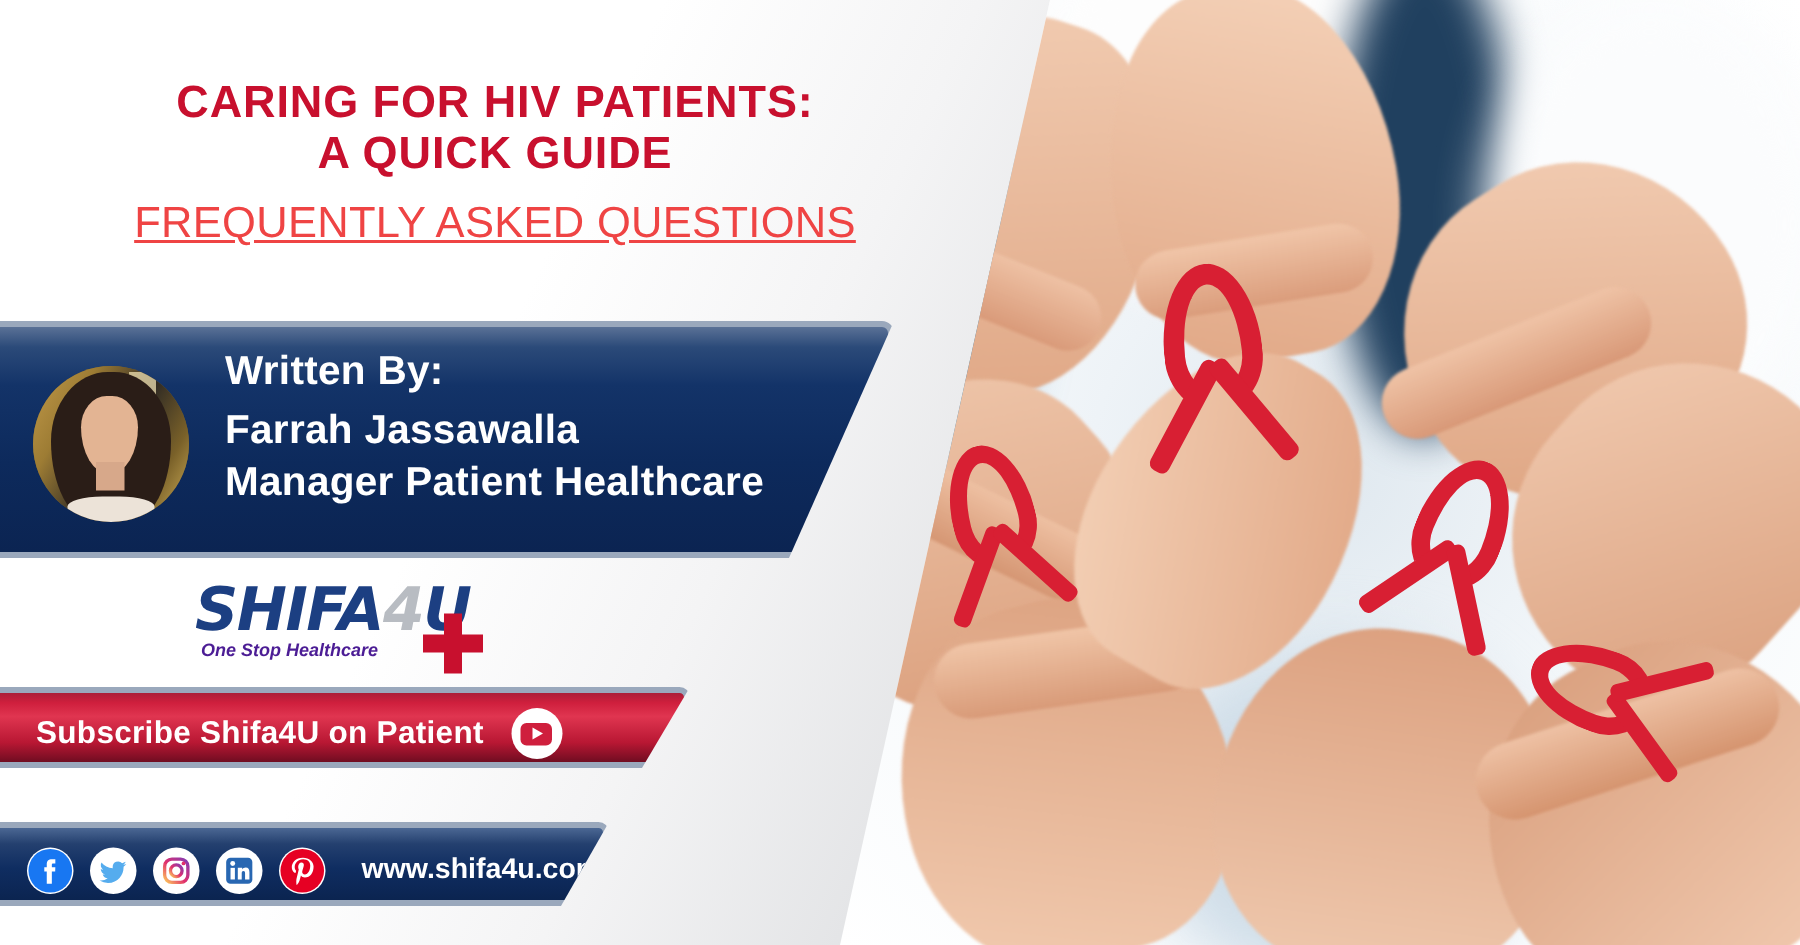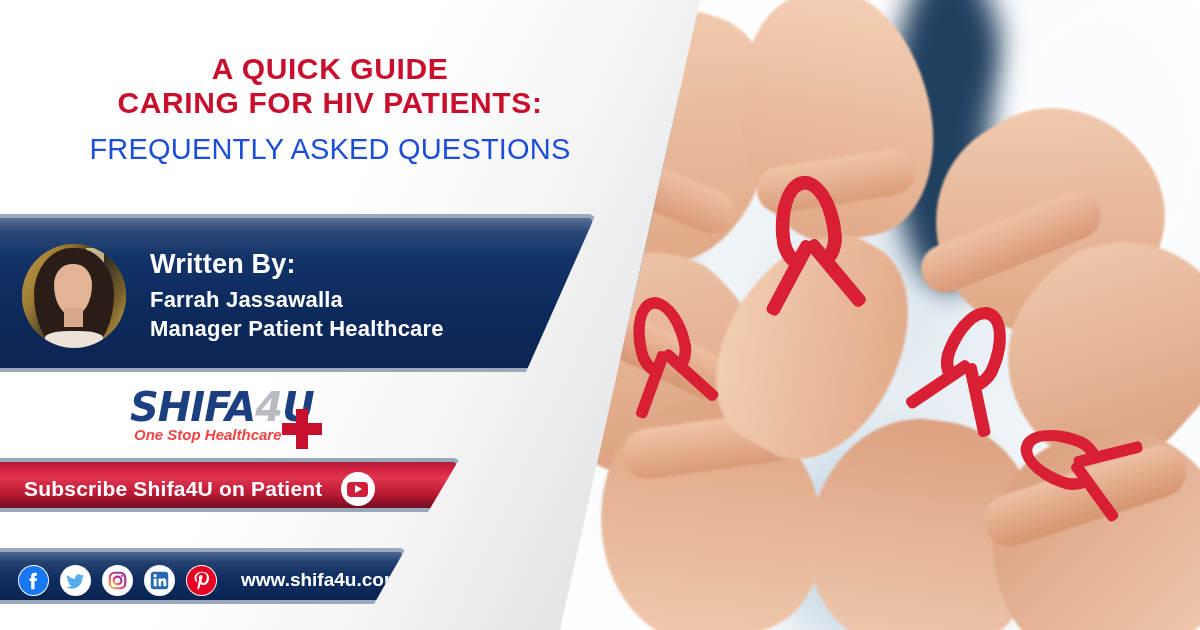--- a/index.html
+++ b/index.html
@@ -60,21 +60,22 @@
   
   .headline{
     position:absolute;left:0;top:52px;width:660px;text-align:center;
   }
   .headline .l1{
     font-size:30px;font-weight:bold;letter-spacing:.6px;line-height:1.14;
     color:#C8102E;margin:0;
   }
   .headline .sub{
     margin:13px 0 0 0;font-size:29px;font-weight:normal;letter-spacing:.2px;
-    color:#1d4ed8;
+    color:#ef4444;
+    text-decoration:underline;
   }
 
   
   .bar{position:absolute;box-sizing:border-box;}
   .bar .skin{
     position:absolute;inset:0;
     border:4px solid #9aa8bc;border-radius:7px;box-sizing:border-box;
     overflow:hidden;
   }
 
@@ -92,37 +93,37 @@
   }
   .avatar .bgwarm{position:absolute;inset:0;
     background:linear-gradient(120deg,#c39b4a 0%,#9d7c34 26%,#2f2a24 54%,#7a6129 78%,#d8b75e 100%);}
   .avatar .pane{position:absolute;left:62%;top:4%;width:17%;height:62%;background:#efe0b2;opacity:.75;}
   .avatar .hair{position:absolute;left:12%;top:4%;width:76%;height:96%;
     background:#2a1d17;border-radius:48% 48% 36% 36%/46% 46% 54% 54%;}
   .avatar .face{position:absolute;left:31%;top:19%;width:36%;height:50%;
     background:#e3b493;border-radius:46% 46% 50% 50%/40% 40% 60% 60%;}
   .avatar .neck{position:absolute;left:40%;top:62%;width:19%;height:18%;background:#d7a88a;}
   .avatar .top{position:absolute;left:22%;bottom:0;width:56%;height:16%;background:#ece3d8;border-radius:40% 40% 0 0;}
-  .author-text{position:absolute;left:160px;top:31px;color:#fff;}
+  .author-text{position:absolute;left:160px;top:14px;color:#fff;}
   .author-text .wb{font-size:27px;font-weight:bold;letter-spacing:.2px;margin:0 0 6px 0;}
-  .author-text .nm{font-size:22px;font-weight:bold;letter-spacing:.2px;margin:0;line-height:1.3;}
+  .author-text .nm{font-size:27px;font-weight:bold;letter-spacing:.2px;margin:0;line-height:1.3;}
 
   
   .logo-wrap{position:absolute;left:130px;top:385px;height:62px;display:flex;align-items:center;}
   .logo-mark{position:relative;height:58px;display:flex;align-items:flex-start;text-align:right;}
   .logo-txt{
     font-family:"DejaVu Sans","Liberation Sans",sans-serif;
     font-size:40px;font-weight:bold;font-style:italic;letter-spacing:-1px;
     color:#1c3f82;line-height:1;
   }
   .logo-4{color:#b8bcc2;}
   .logo-u{color:#1c3f82;}
   .logo-tag{
-    position:absolute;left:4px;top:39px;font-size:15px;font-style:italic;font-weight:bold;
-    color:#ef4444;letter-spacing:0;white-space:nowrap;
+    position:absolute;left:4px;top:39px;font-size:12px;font-style:italic;font-weight:bold;
+    color:#4c1d95;letter-spacing:0;white-space:nowrap;
   }
   .cross{position:absolute;left:152px;top:22px;width:40px;height:40px;}
   .cross i{position:absolute;background:#C8102E;display:block;}
   .cross i.v{left:14px;top:0;width:12px;height:40px;}
   .cross i.h{left:0;top:14px;width:40px;height:12px;}
 
   
   .sub-bar{left:-14px;top:458px;width:474px;height:54px;
     -webkit-clip-path:polygon(0 0,474px 0,442px 54px,0 54px);
     clip-path:polygon(0 0,474px 0,442px 54px,0 54px);}
@@ -199,22 +200,22 @@
       </div>
       <div class="ribbon" style="left:470px;top:392px;transform:rotate(-70deg) scale(.9);">
         <div class="loop"></div>
           <div class="tail l"></div>
           <div class="tail r"></div>
       </div>
     </div>
   </div>
 
   <div class="headline">
+    <div class="l1">CARING FOR HIV PATIENTS:</div>
     <div class="l1">A QUICK GUIDE</div>
-    <div class="l1">CARING FOR HIV PATIENTS:</div>
     <div class="sub">FREQUENTLY ASKED QUESTIONS</div>
   </div>
 
   <div class="bar author-bar">
     <div class="skin">
       <div class="avatar">
         <div class="bgwarm"></div>
           <div class="pane"></div>
         <div class="hair"></div>
           <div class="face"></div>

